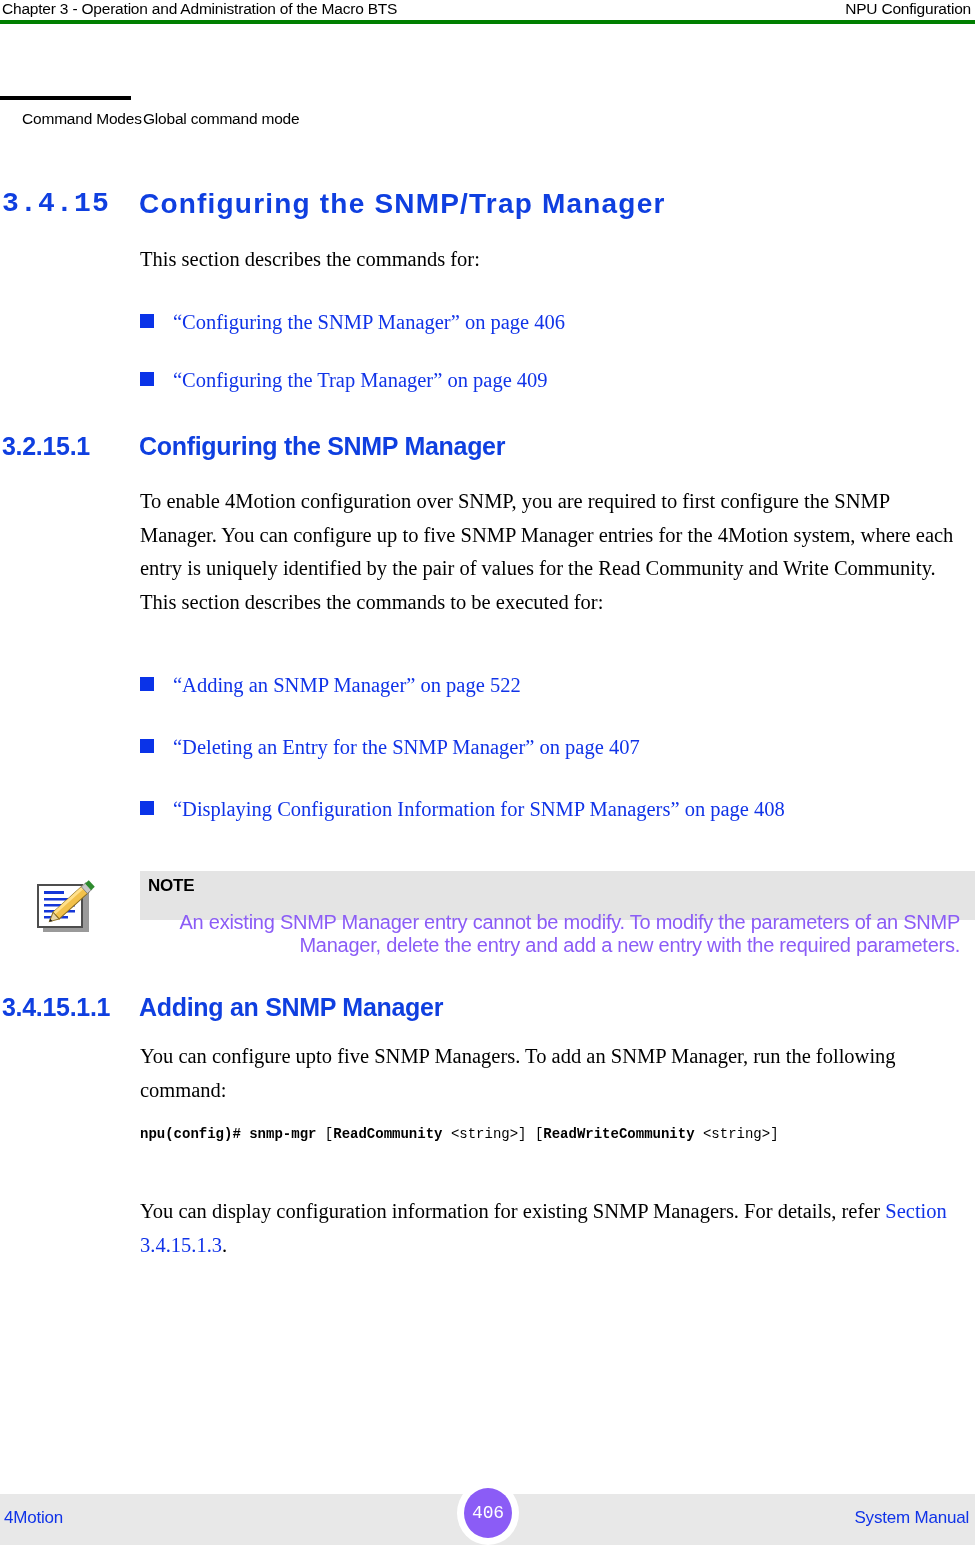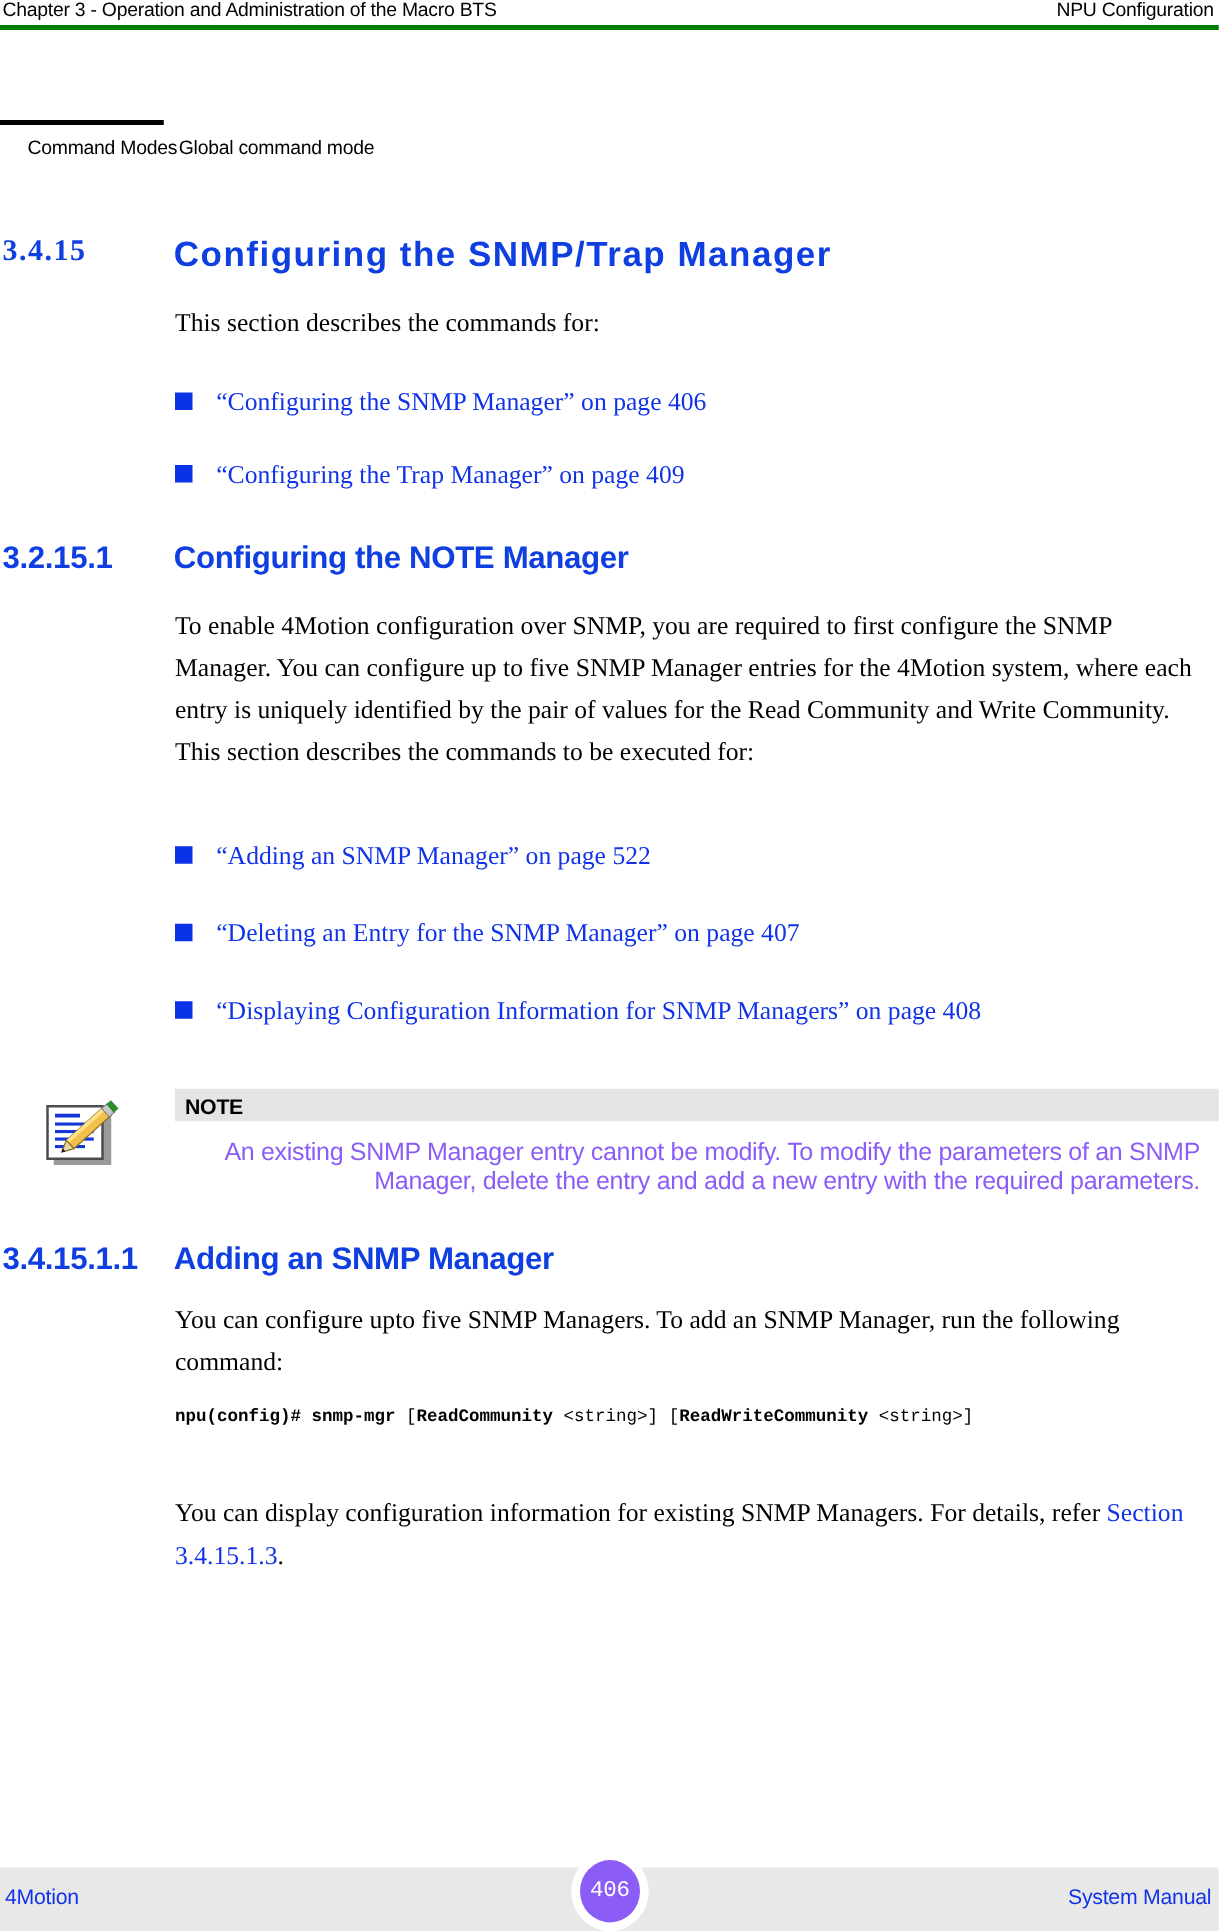--- a/index.html
+++ b/index.html
@@ -85,23 +85,23 @@
 
   
   .h2-row {
     position: absolute;
     left: 0;
     width: 975px;
   }
   .h2-num {
     position: absolute;
     left: 2px; top: 0;
-    font-family: Liberation Serif, serif;
-    font-weight: bold;
-    font-size: 24px;
+    font-family: Liberation Mono, monospace;
+    font-weight: bold;
+    font-size: 28px;
     letter-spacing: 1.2px;
     color: #0F3FE0;
     white-space: nowrap;
   }
   .h2-text {
     position: absolute;
     left: 139px; top: 0;
     font-family: "Liberation Sans", sans-serif;
     font-weight: bold;
     font-size: 28px;
@@ -180,21 +180,21 @@
   }
   .note-icon {
     position: absolute;
     left: 33px; top: 7px;
     width: 62px; height: 60px;
   }
   .note-title-bar {
     position: absolute;
     left: 140px; top: 0px;
     width: 835px;
-    height: 26px;
+    height: 49px;
     background: #E4E4E4;
   }
   .note-title {
     position: absolute;
     left: 8px; top: 5px;
     font-family: "Liberation Sans", sans-serif;
     font-weight: bold;
     font-size: 17px;
     letter-spacing: -0.2px;
     color: #000;
@@ -300,21 +300,21 @@
   <span class="bullet-sq"></span>
   <span class="bullet-text">“Configuring the SNMP Manager” on page 406</span>
 </div>
 <div class="bullet-item" style="top:366px;">
   <span class="bullet-sq"></span>
   <span class="bullet-text">“Configuring the Trap Manager” on page 409</span>
 </div>
 
 <div class="h3-row" style="top:432px;">
   <span class="h3-num">3.2.15.1</span>
-  <span class="h3-text">Configuring the NOTE Manager</span>
+  <span class="h3-text">Configuring the SNMP Manager</span>
 </div>
 
 <div class="para para-w" style="top:485px;">To enable 4Motion configuration over SNMP, you are required to first configure the SNMP Manager. You can configure up to five SNMP Manager entries for the 4Motion system, where each entry is uniquely identified by the pair of values for the Read Community and Write Community. This section describes the commands to be executed for:</div>
 
 <div class="bullet-item" style="top:671px;">
   <span class="bullet-sq"></span>
   <span class="bullet-text">“Adding an SNMP Manager” on page 522</span>
 </div>
 <div class="bullet-item" style="top:733px;">
   <span class="bullet-sq"></span>

